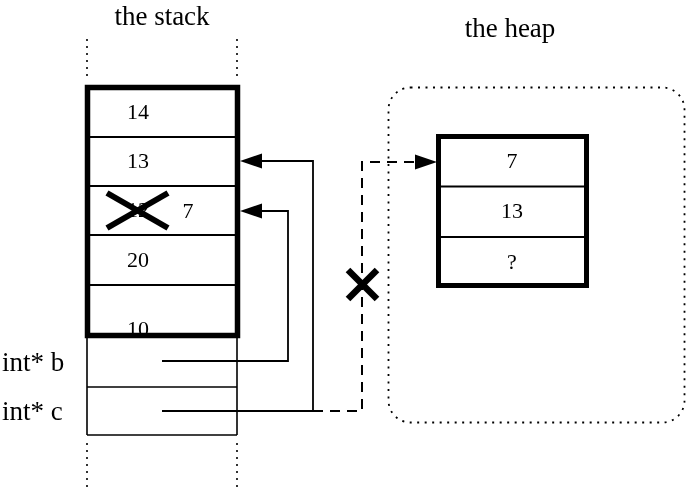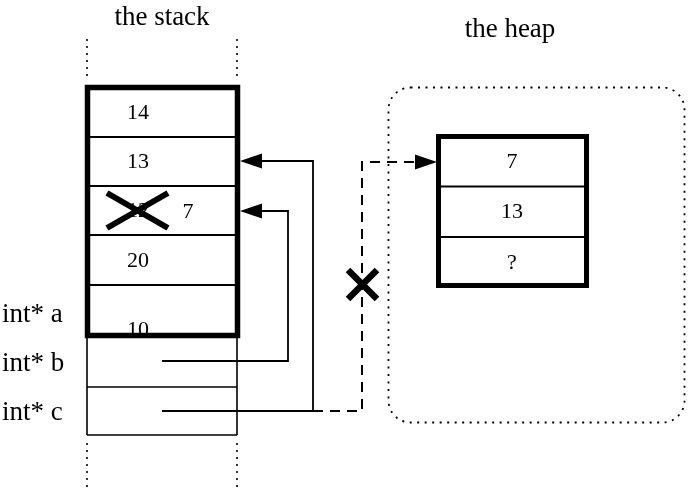--- a/index.html
+++ b/index.html
@@ -88,21 +88,20 @@
   <div class="txt title" style="left:162px; top:16px;">the stack</div>
   <div class="txt title" style="left:510px; top:16px;margin-top:12px;">the heap</div>
 
   <div class="txt cell-num" style="left:138px; top:112px;">14</div>
   <div class="txt cell-num" style="left:138px; top:161px;">13</div>
   <div class="txt cell-num" style="left:138px; top:210px;">12</div>
   <div class="txt cell-num" style="left:188px; top:211px;">7</div>
   <div class="txt cell-num" style="left:138px; top:260px;">20</div>
   <div class="txt cell-num" style="left:138px; top:329px;">10</div>
 
-  <div class="txt var-label" style="top:313px;">int* a</div>
   <div class="txt var-label" style="top:411px;">int* c</div>
   <div class="txt var-label" style="top:362px;">int* b</div>
 
   <div class="txt cell-num" style="left:512px; top:161px;">7</div>
   <div class="txt cell-num" style="left:512px; top:211px;">13</div>
   <div class="txt cell-num" style="left:512px; top:262px;">?</div>
 
 </div>
 
 </body></html>

